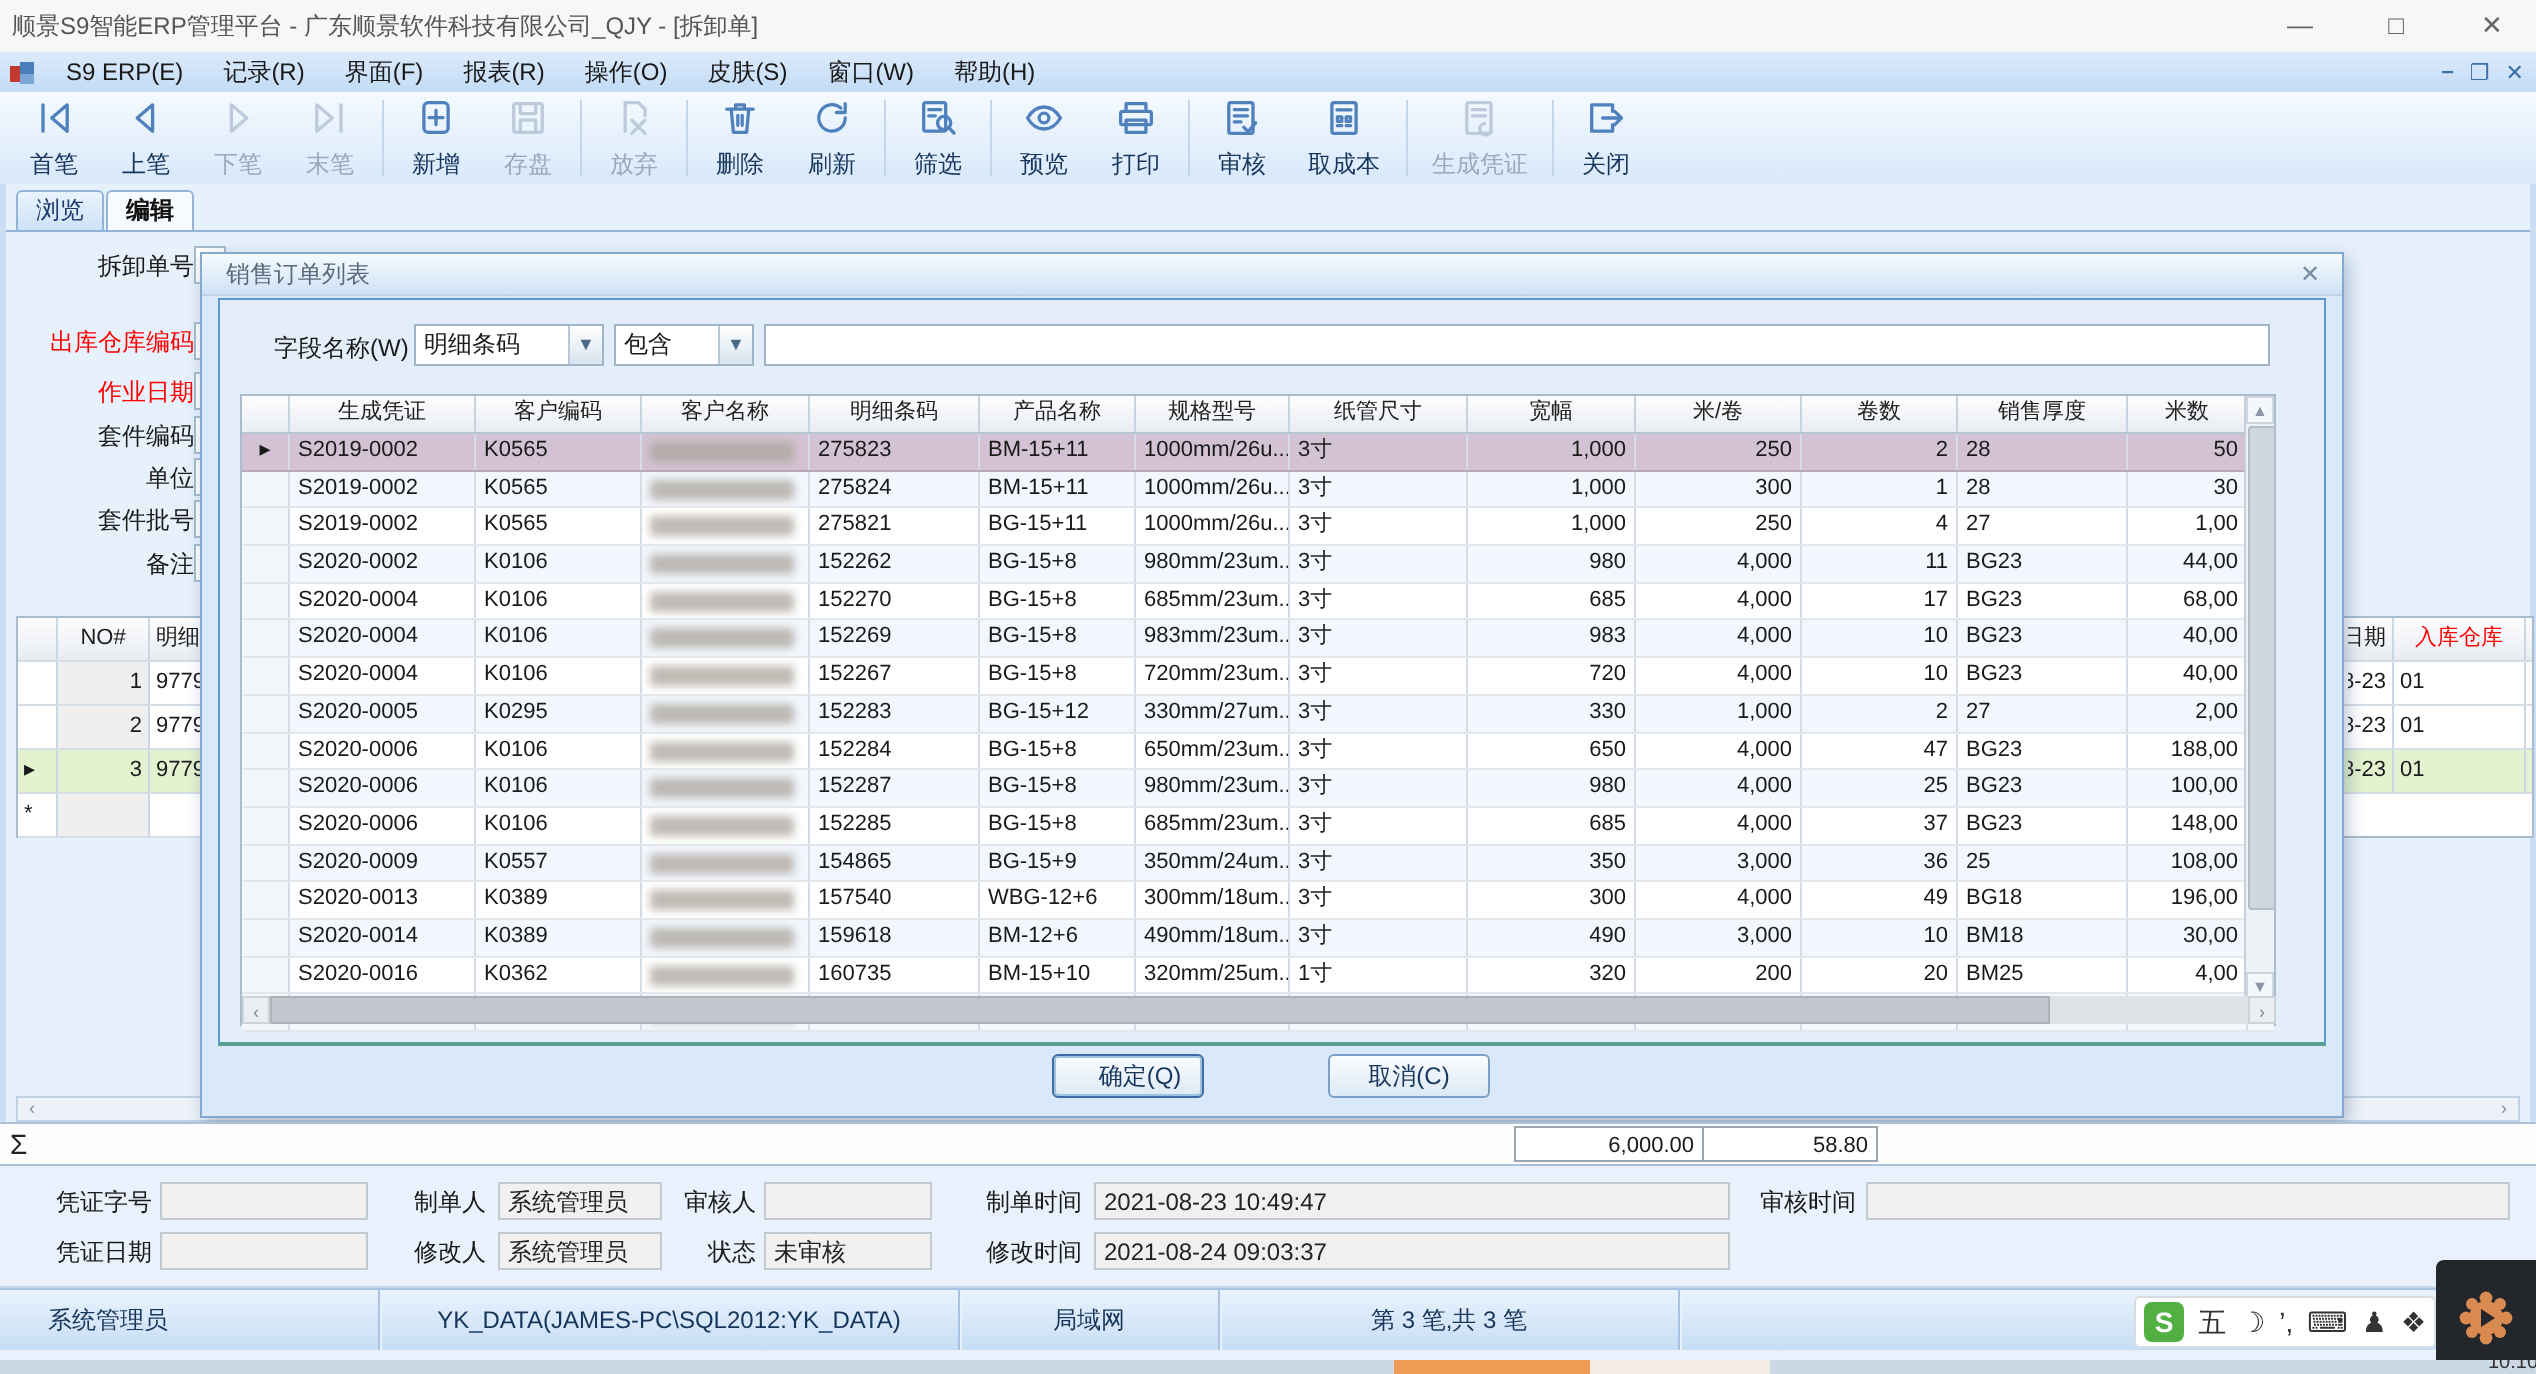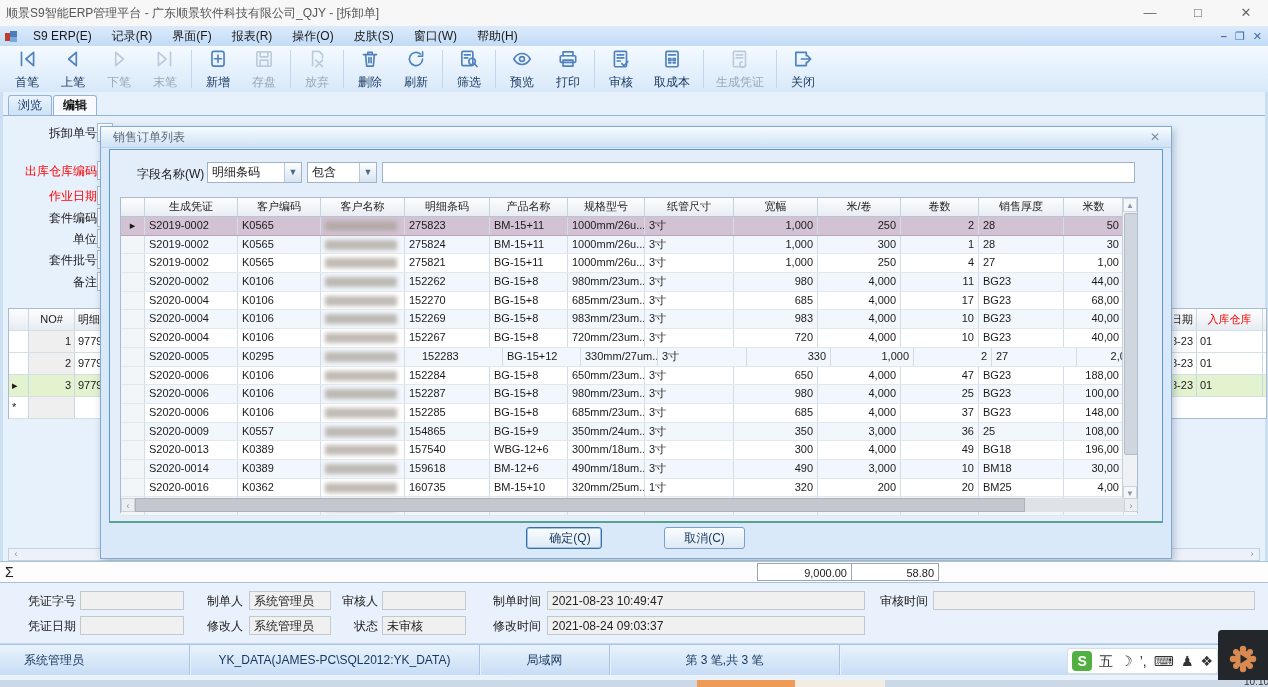--- a/index.html
+++ b/index.html
@@ -489,21 +489,21 @@
             <div class="d-cell" style="width: 85px;">BG23</div>
             <div class="d-cell r" style="width: 60px;">40,00</div>
           </div>
           <div class="d-row alt">
             <div class="d-cell" style="width: 24px; text-align: center; background: rgb(243, 246, 249);"></div>
             <div class="d-cell" style="width: 93px;">S2020-0005</div>
             <div class="d-cell" style="width: 83px;">K0295</div>
             <div class="d-cell" style="width: 84px;">
               <div class="blurname"></div>
             </div>
-            <div class="d-cell" style="width: 85px; margin-left: 13px;">152283</div>
+            <div class="d-cell" style="width: 85px;">152283</div>
             <div class="d-cell" style="width: 78px;">BG-15+12</div>
             <div class="d-cell" style="width: 77px;">330mm/27um...</div>
             <div class="d-cell" style="width: 89px;">3寸</div>
             <div class="d-cell r" style="width: 84px;">330</div>
             <div class="d-cell r" style="width: 83px;">1,000</div>
             <div class="d-cell r" style="width: 78px;">2</div>
             <div class="d-cell" style="width: 85px;">27</div>
             <div class="d-cell r" style="width: 60px;">2,00</div>
           </div>
           <div class="d-row">
@@ -655,21 +655,21 @@
         <div class="hs-arr">›</div>
       </div>
     </div>
   </div>
   <div class="dlg-btn primary" style="left:425px;width:76px;">确定(Q)</div>
   <div class="dlg-btn" style="left:563px;width:81px;">取消(C)</div>
 </div>
 
 <div class="abs sumrow">
   <span class="sigma">Σ</span>
-  <span class="sumcell" style="left:757px;width:95px;">9,000.00</span>
+  <span class="sumcell" style="left:757px;width:95px;">6,000.00</span>
   <span class="sumcell" style="left:851px;width:88px;">58.80</span>
 </div>
 
 <div class="abs footer">
     <div class="f-label" style="left: 20px; width: 56px; top: 10px;">凭证字号</div>
     <div class="f-input" style="left: 80px; width: 104px; top: 8px;"></div>
     <div class="f-label" style="left: 203px; width: 40px; top: 10px;">制单人</div>
     <div class="f-input" style="left: 249px; width: 82px; top: 8px;">系统管理员</div>
     <div class="f-label" style="left: 338px; width: 40px; top: 10px;">审核人</div>
     <div class="f-input" style="left: 382px; width: 84px; top: 8px;"></div>

